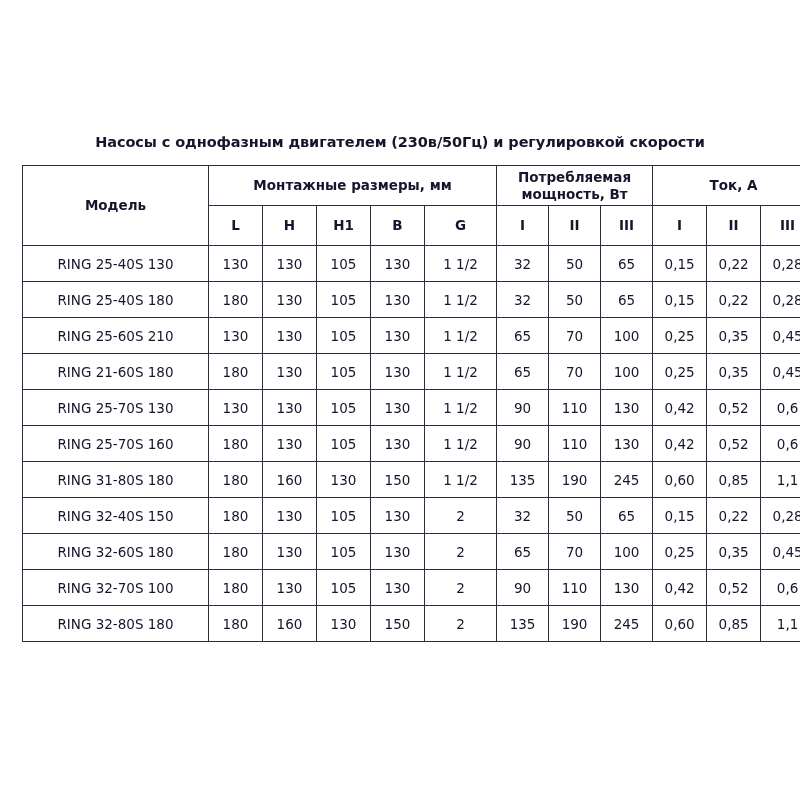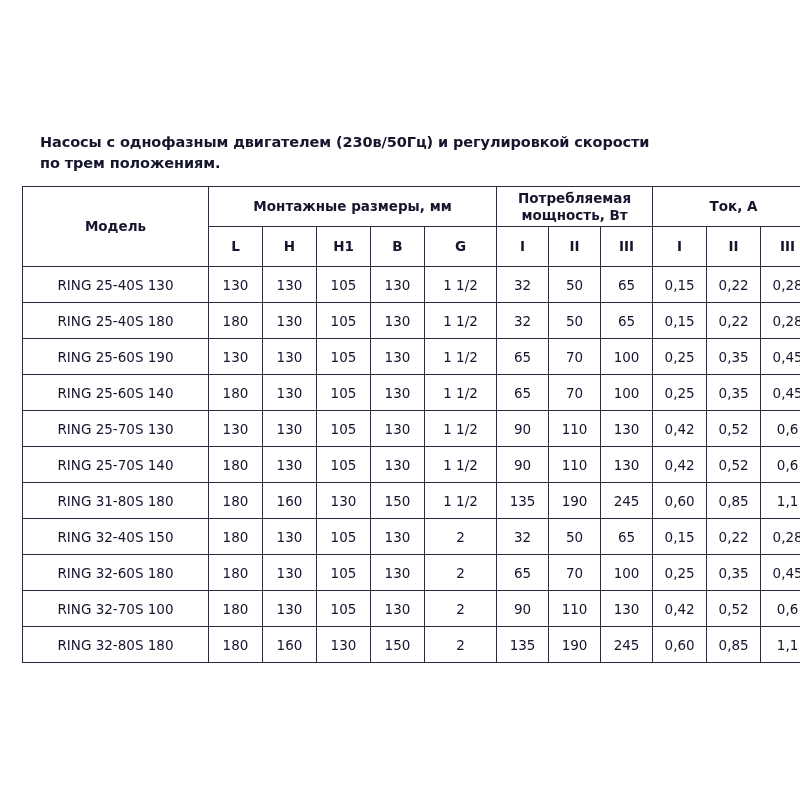--- a/index.html
+++ b/index.html
@@ -19,20 +19,21 @@
     height: 800px;
     box-sizing: border-box;
   }
   .doc {
     position: absolute;
     left: 22px;
     top: 132px;
     width: 756px;
   }
   .doc-title {
+    text-align: center;
     font-size: 14.5px;
     font-weight: bold;
     line-height: 1.45;
     color: #15152e;
     margin: 0 0 12px 0;
     letter-spacing: -0.1px;
     padding: 0 18px;
   }
   table.spec {
     border-collapse: collapse;
@@ -81,21 +82,20 @@
 </style>
 </head>
 <body>
 
 <div class="page">
   <div class="doc">
 
     <div class="doc-title">
       <span>Насосы с однофазным двигателем (230в/50Гц) и регулировкой скорости</span>
       <br>
-      <span>по трем положениям.</span>
     </div>
 
     <table class="spec">
       <colgroup>
         <col class="c-model">
         <col class="c-dim">
           <col class="c-dim">
           <col class="c-dim">
           <col class="c-dim">
           <col class="c-g">
@@ -150,35 +150,35 @@
             <td>130</td>
             <td>1 1/2</td>
             <td>32</td>
             <td>50</td>
             <td>65</td>
             <td>0,15</td>
             <td>0,22</td>
             <td>0,28</td>
           </tr>
           <tr>
-            <td class="model-cell">RING 25-60S 190</td>
+            <td class="model-cell">RING 25-60S 210</td>
             <td>130</td>
             <td>130</td>
             <td>105</td>
             <td>130</td>
             <td>1 1/2</td>
             <td>65</td>
             <td>70</td>
             <td>100</td>
             <td>0,25</td>
             <td>0,35</td>
             <td>0,45</td>
           </tr>
           <tr>
-            <td class="model-cell">RING 25-60S 140</td>
+            <td class="model-cell">RING 21-60S 180</td>
             <td>180</td>
             <td>130</td>
             <td>105</td>
             <td>130</td>
             <td>1 1/2</td>
             <td>65</td>
             <td>70</td>
             <td>100</td>
             <td>0,25</td>
             <td>0,35</td>
@@ -192,21 +192,21 @@
             <td>130</td>
             <td>1 1/2</td>
             <td>90</td>
             <td>110</td>
             <td>130</td>
             <td>0,42</td>
             <td>0,52</td>
             <td>0,6</td>
           </tr>
           <tr>
-            <td class="model-cell">RING 25-70S 140</td>
+            <td class="model-cell">RING 25-70S 160</td>
             <td>180</td>
             <td>130</td>
             <td>105</td>
             <td>130</td>
             <td>1 1/2</td>
             <td>90</td>
             <td>110</td>
             <td>130</td>
             <td>0,42</td>
             <td>0,52</td>

